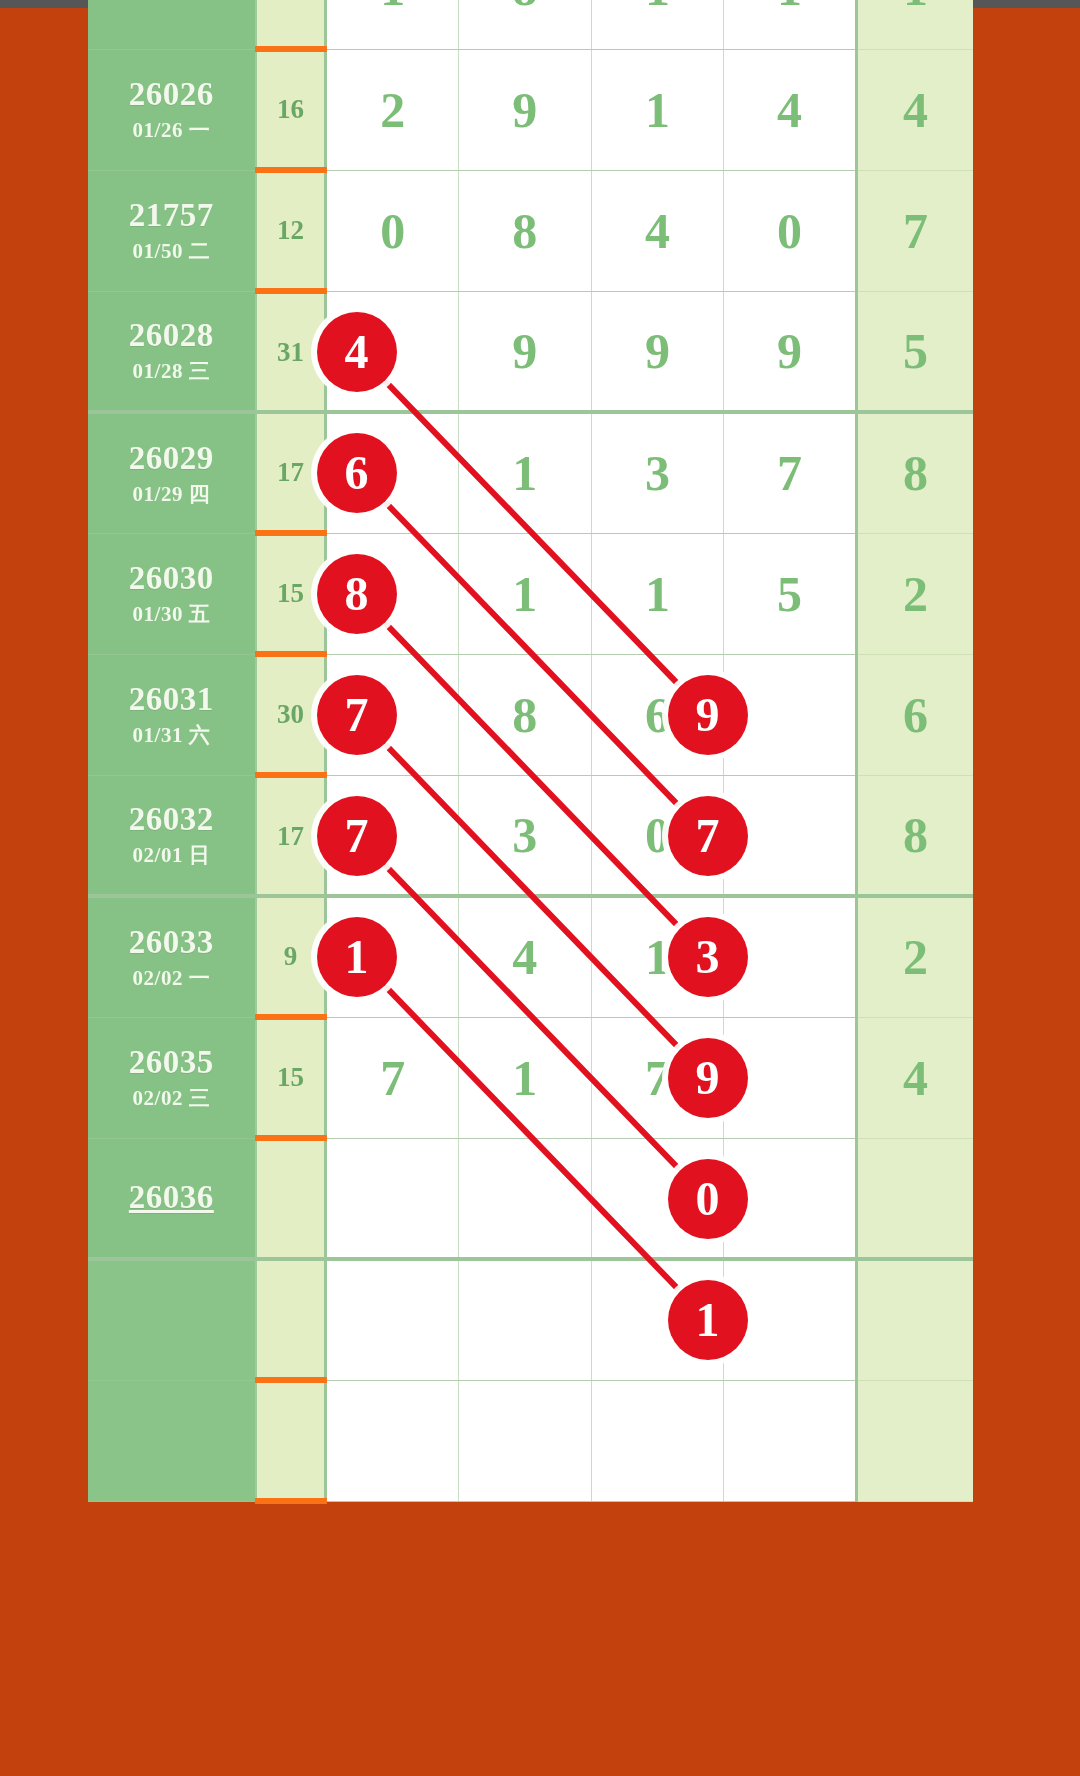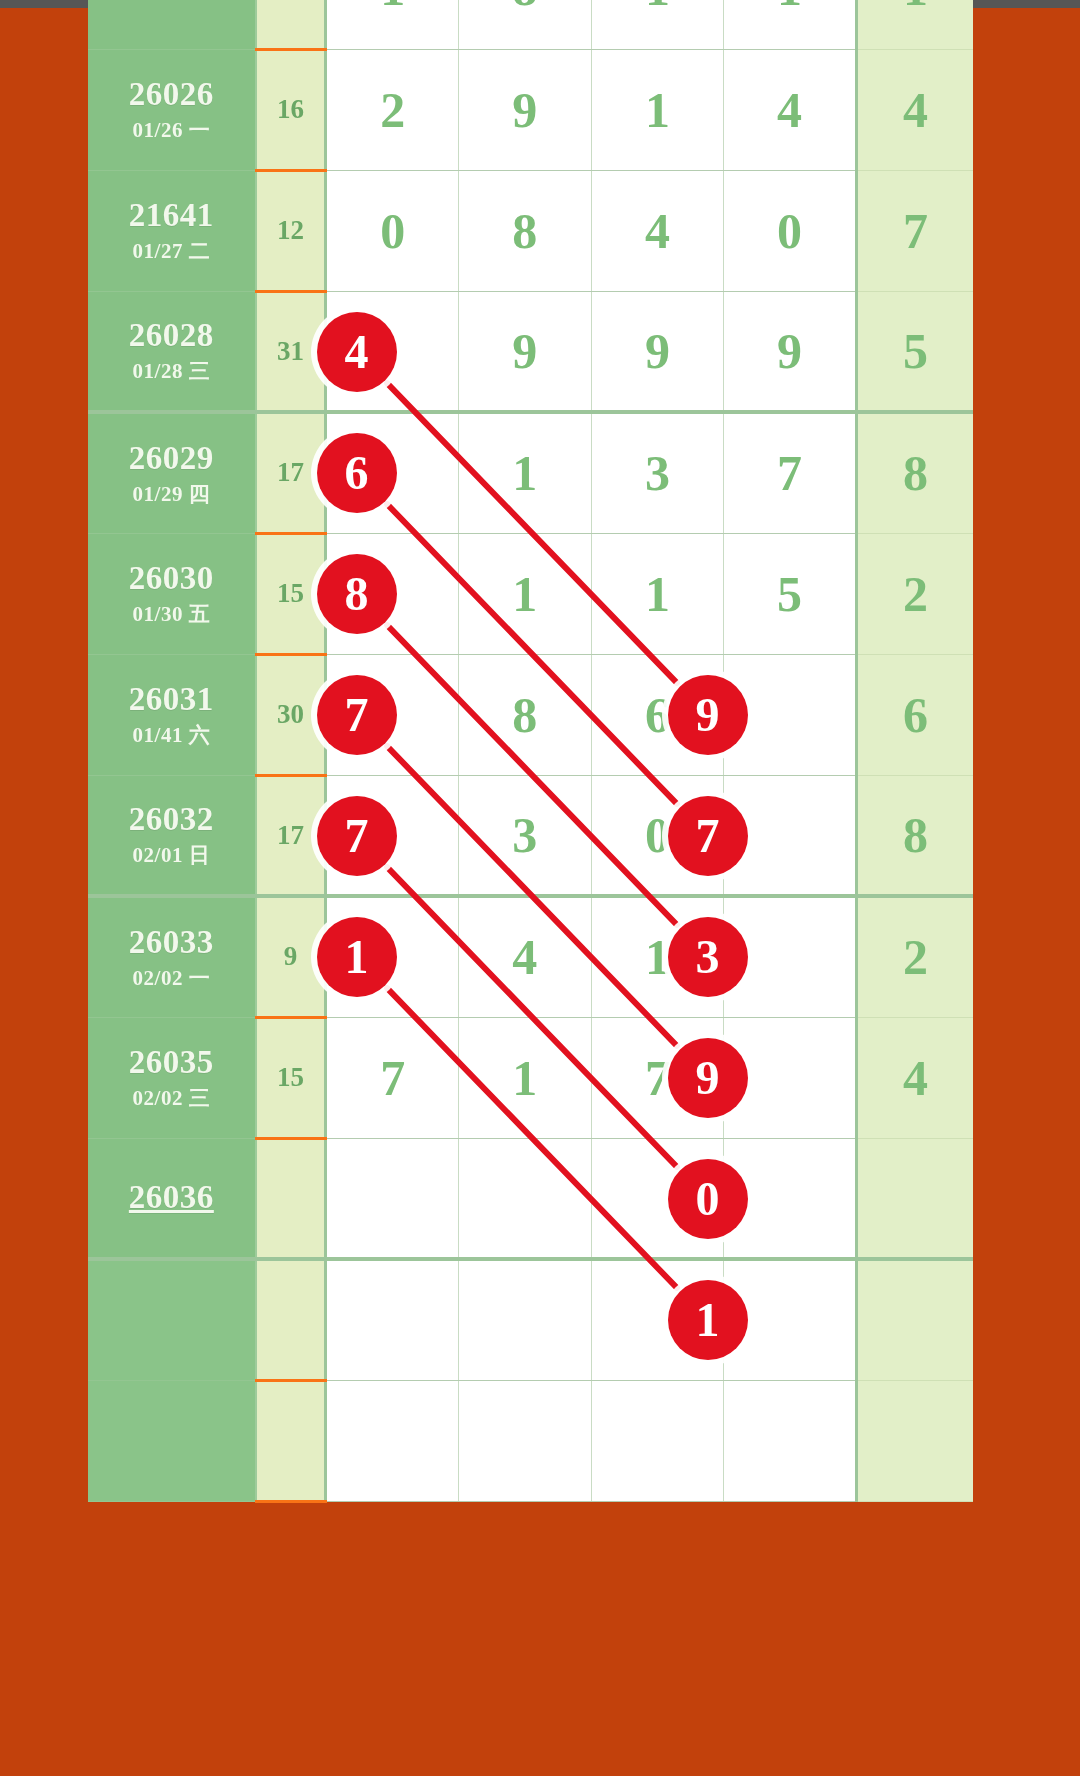--- a/index.html
+++ b/index.html
@@ -74,21 +74,21 @@
   }
   td.issue.single .issue-no { font-size: 33px; text-decoration: underline; }
 
   
   td.sum {
     background: #e4eec4;
     color: #6aa765;
     font-size: 27px;
     font-weight: 700;
     border-right: 3px solid #9cc59a;
-    border-bottom: 3px solid #f97316;
+    border-bottom: 6px solid #f97316;
   }
 
   
   td.digit {
     background: #ffffff;
     color: #7cbd78;
     font-size: 50px;
     font-weight: 700;
   }
   td.digit.last {
@@ -167,22 +167,22 @@
             </td>
             <td class="sum">16</td>
             <td class="digit">2</td>
             <td class="digit">9</td>
             <td class="digit">1</td>
             <td class="digit last">4</td>
             <td class="extra">4</td>
           </tr>
           <tr class="row">
             <td class="issue">
-              <span class="issue-no">21641</span>
-              <span class="issue-date">01/27 二</span>
+              <span class="issue-no">21757</span>
+              <span class="issue-date">01/50 二</span>
             </td>
             <td class="sum">12</td>
             <td class="digit">0</td>
             <td class="digit">8</td>
             <td class="digit">4</td>
             <td class="digit last">0</td>
             <td class="extra">7</td>
           </tr>
           <tr class="row grp-end">
             <td class="issue">
@@ -216,21 +216,21 @@
             <td class="sum">15</td>
             <td class="digit"></td>
             <td class="digit">1</td>
             <td class="digit">1</td>
             <td class="digit last">5</td>
             <td class="extra">2</td>
           </tr>
           <tr class="row">
             <td class="issue">
               <span class="issue-no">26031</span>
-              <span class="issue-date">01/41 六</span>
+              <span class="issue-date">01/31 六</span>
             </td>
             <td class="sum">30</td>
             <td class="digit"></td>
             <td class="digit">8</td>
             <td class="digit">6</td>
             <td class="digit last"></td>
             <td class="extra">6</td>
           </tr>
           <tr class="row grp-end">
             <td class="issue">

